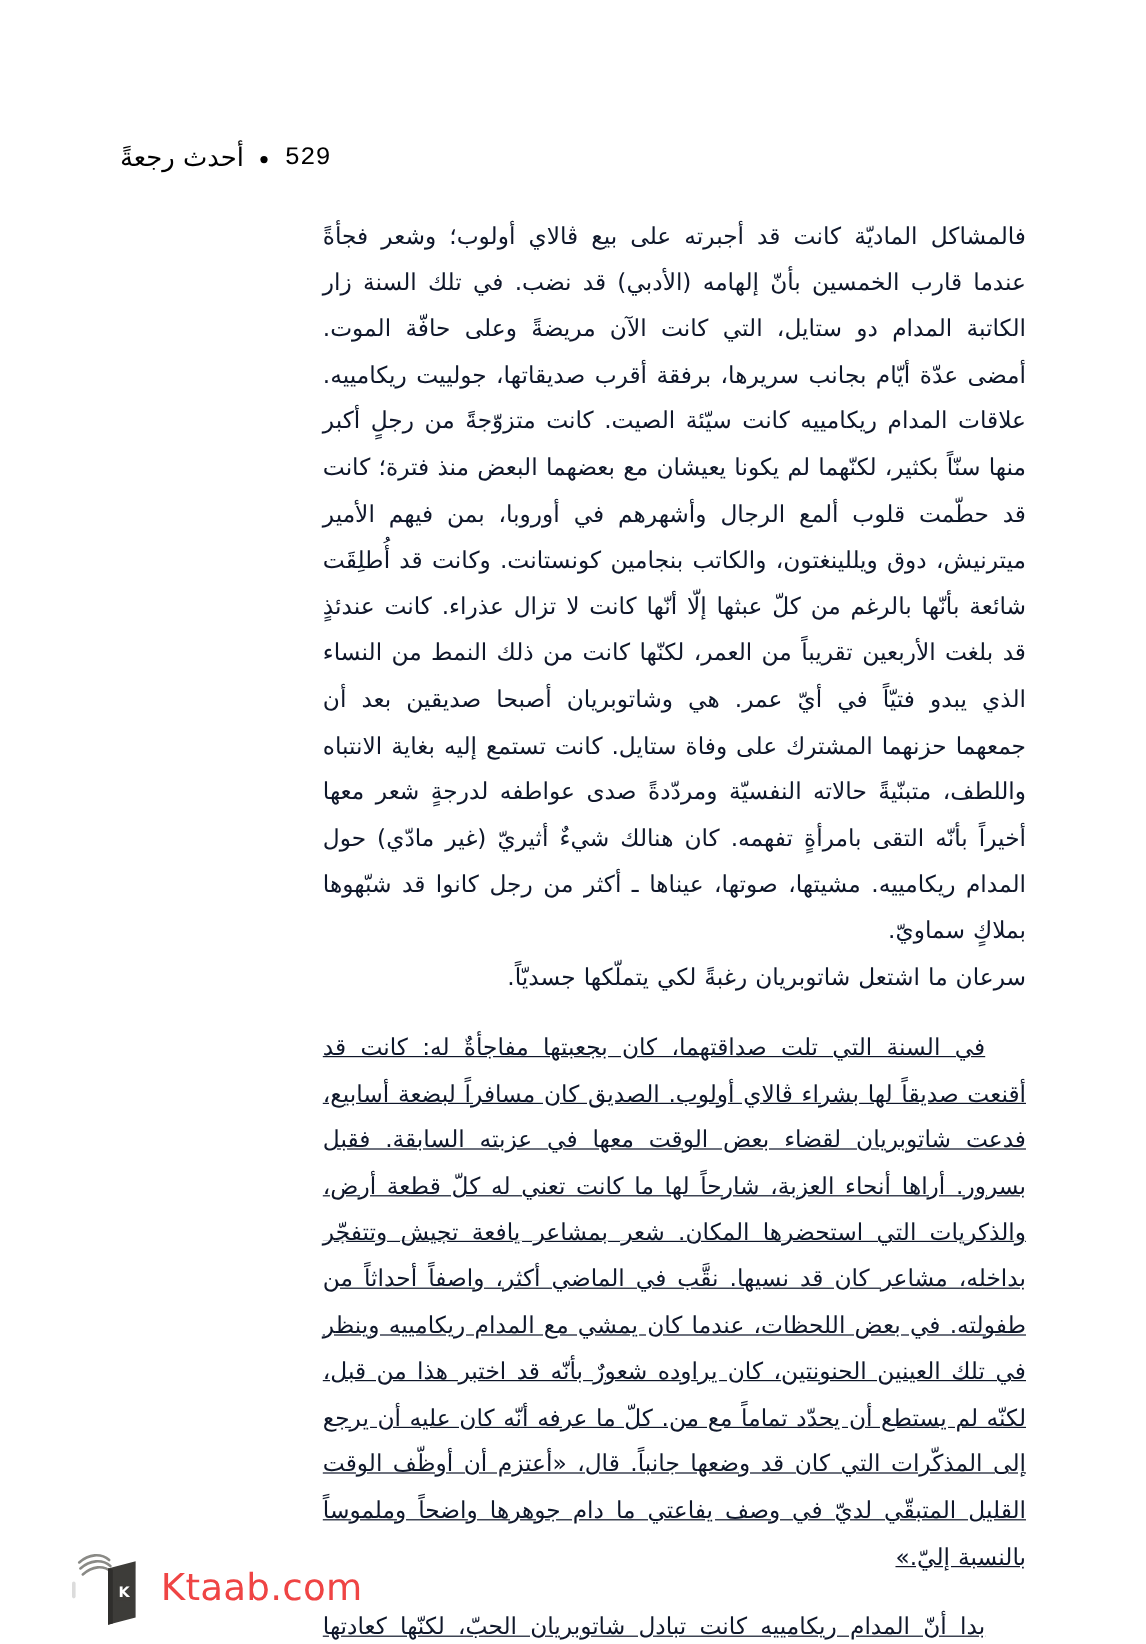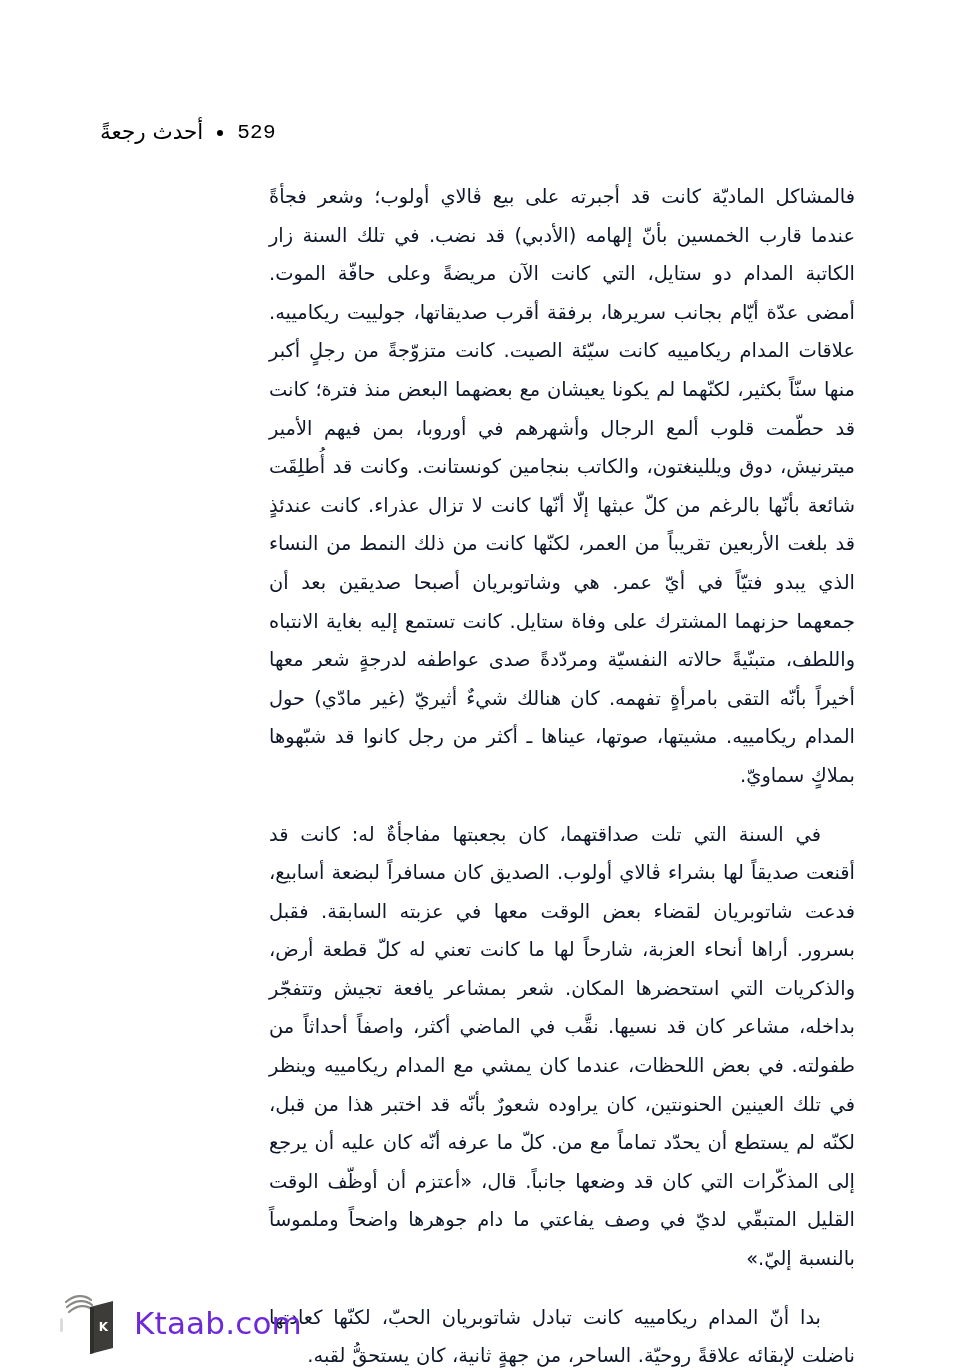--- a/index.html
+++ b/index.html
@@ -77,20 +77,21 @@
     color: #0f172a;
     text-align: justify;
     text-align-last: right;
     word-spacing: 0.5px;
   }
   .para + .para {
     margin-top: 20px;
   }
   .para.indent {
     text-indent: 34px;
+    text-decoration: underline;
   }
   .para .tail {
     display: block;
     text-align: right;
   }
 
   
   .watermark {
     position: absolute;
     left: 60px;
@@ -104,21 +105,21 @@
   }
   .wm-logo {
     position: relative;
     width: 62px;
     height: 70px;
     flex: 0 0 auto;
   }
   .wm-text {
     font-family: "DejaVu Sans", "Liberation Sans", sans-serif;
     font-size: 31px;
-    color: #6d28d9;
+    color: #ef4444;
     letter-spacing: 0.2px;
     line-height: 1;
     white-space: nowrap;
   }
 
   
   .wm-speck {
     position: absolute;
     left: 0px;
     top: 30px;
@@ -136,20 +137,21 @@
   <div class="running-header">
     <span class="header-title">أحدث رجعةً</span>
     <span class="header-dot"></span>
     <span class="header-page-number">529</span>
   </div>
 
   <div class="text-column">
 
     <p class="para">
       <span>فالمشاكل الماديّة كانت قد أجبرته على بيع ڤالاي أولوب؛ وشعر فجأةً عندما قارب الخمسين بأنّ إلهامه (الأدبي) قد نضب. في تلك السنة زار الكاتبة المدام دو ستايل، التي كانت الآن مريضةً وعلى حافّة الموت. أمضى عدّة أيّام بجانب سريرها، برفقة أقرب صديقاتها، جولييت ريكامييه. علاقات المدام ريكامييه كانت سيّئة الصيت. كانت متزوّجةً من رجلٍ أكبر منها سنّاً بكثير، لكنّهما لم يكونا يعيشان مع بعضهما البعض منذ فترة؛ كانت قد حطّمت قلوب ألمع الرجال وأشهرهم في أوروبا، بمن فيهم الأمير ميترنيش، دوق ويللينغتون، والكاتب بنجامين كونستانت. وكانت قد أُطلِقَت شائعة بأنّها بالرغم من كلّ عبثها إلّا أنّها كانت لا تزال عذراء. كانت عندئذٍ قد بلغت الأربعين تقريباً من العمر، لكنّها كانت من ذلك النمط من النساء الذي يبدو فتيّاً في أيّ عمر. هي وشاتوبريان أصبحا صديقين بعد أن جمعهما حزنهما المشترك على وفاة ستايل. كانت تستمع إليه بغاية الانتباه واللطف، متبنّيةً حالاته النفسيّة ومردّدةً صدى عواطفه لدرجةٍ شعر معها أخيراً بأنّه التقى بامرأةٍ تفهمه. كان هنالك شيءٌ أثيريّ (غير مادّي) حول المدام ريكامييه. مشيتها، صوتها، عيناها ـ أكثر من رجل كانوا قد شبّهوها بملاكٍ سماويّ.</span>
+      <span class="tail">سرعان ما اشتعل شاتوبريان رغبةً لكي يتملّكها جسديّاً.</span>
     </p>
 
     <p class="para indent">
       <span>في السنة التي تلت صداقتهما، كان بجعبتها مفاجأةٌ له: كانت قد أقنعت صديقاً لها بشراء ڤالاي أولوب. الصديق كان مسافراً لبضعة أسابيع، فدعت شاتوبريان لقضاء بعض الوقت معها في عزبته السابقة. فقبل بسرور. أراها أنحاء العزبة، شارحاً لها ما كانت تعني له كلّ قطعة أرض، والذكريات التي استحضرها المكان. شعر بمشاعر يافعة تجيش وتتفجّر بداخله، مشاعر كان قد نسيها. نقَّب في الماضي أكثر، واصفاً أحداثاً من طفولته. في بعض اللحظات، عندما كان يمشي مع المدام ريكامييه وينظر في تلك العينين الحنونتين، كان يراوده شعورٌ بأنّه قد اختبر هذا من قبل، لكنّه لم يستطع أن يحدّد تماماً مع من. كلّ ما عرفه أنّه كان عليه أن يرجع إلى المذكّرات التي كان قد وضعها جانباً. قال، «أعتزم أن أوظّف الوقت القليل المتبقّي لديّ في وصف يفاعتي ما دام جوهرها واضحاً وملموساً بالنسبة إليّ.»</span>
     </p>
 
     <p class="para indent">
       <span>بدا أنّ المدام ريكامييه كانت تبادل شاتوبريان الحبّ، لكنّها كعادتها ناضلت لإبقائه علاقةً روحيّة. الساحر، من جهةٍ ثانية، كان يستحقُّ لقبه.</span>
     </p>
 

